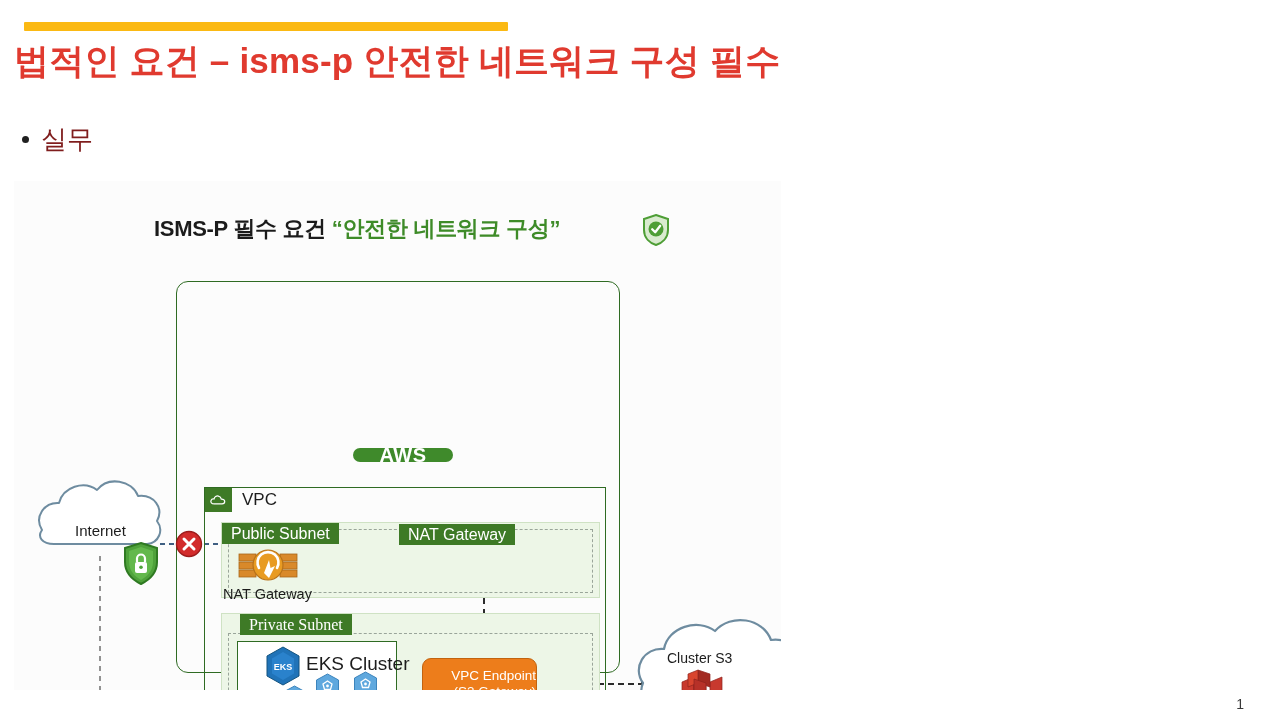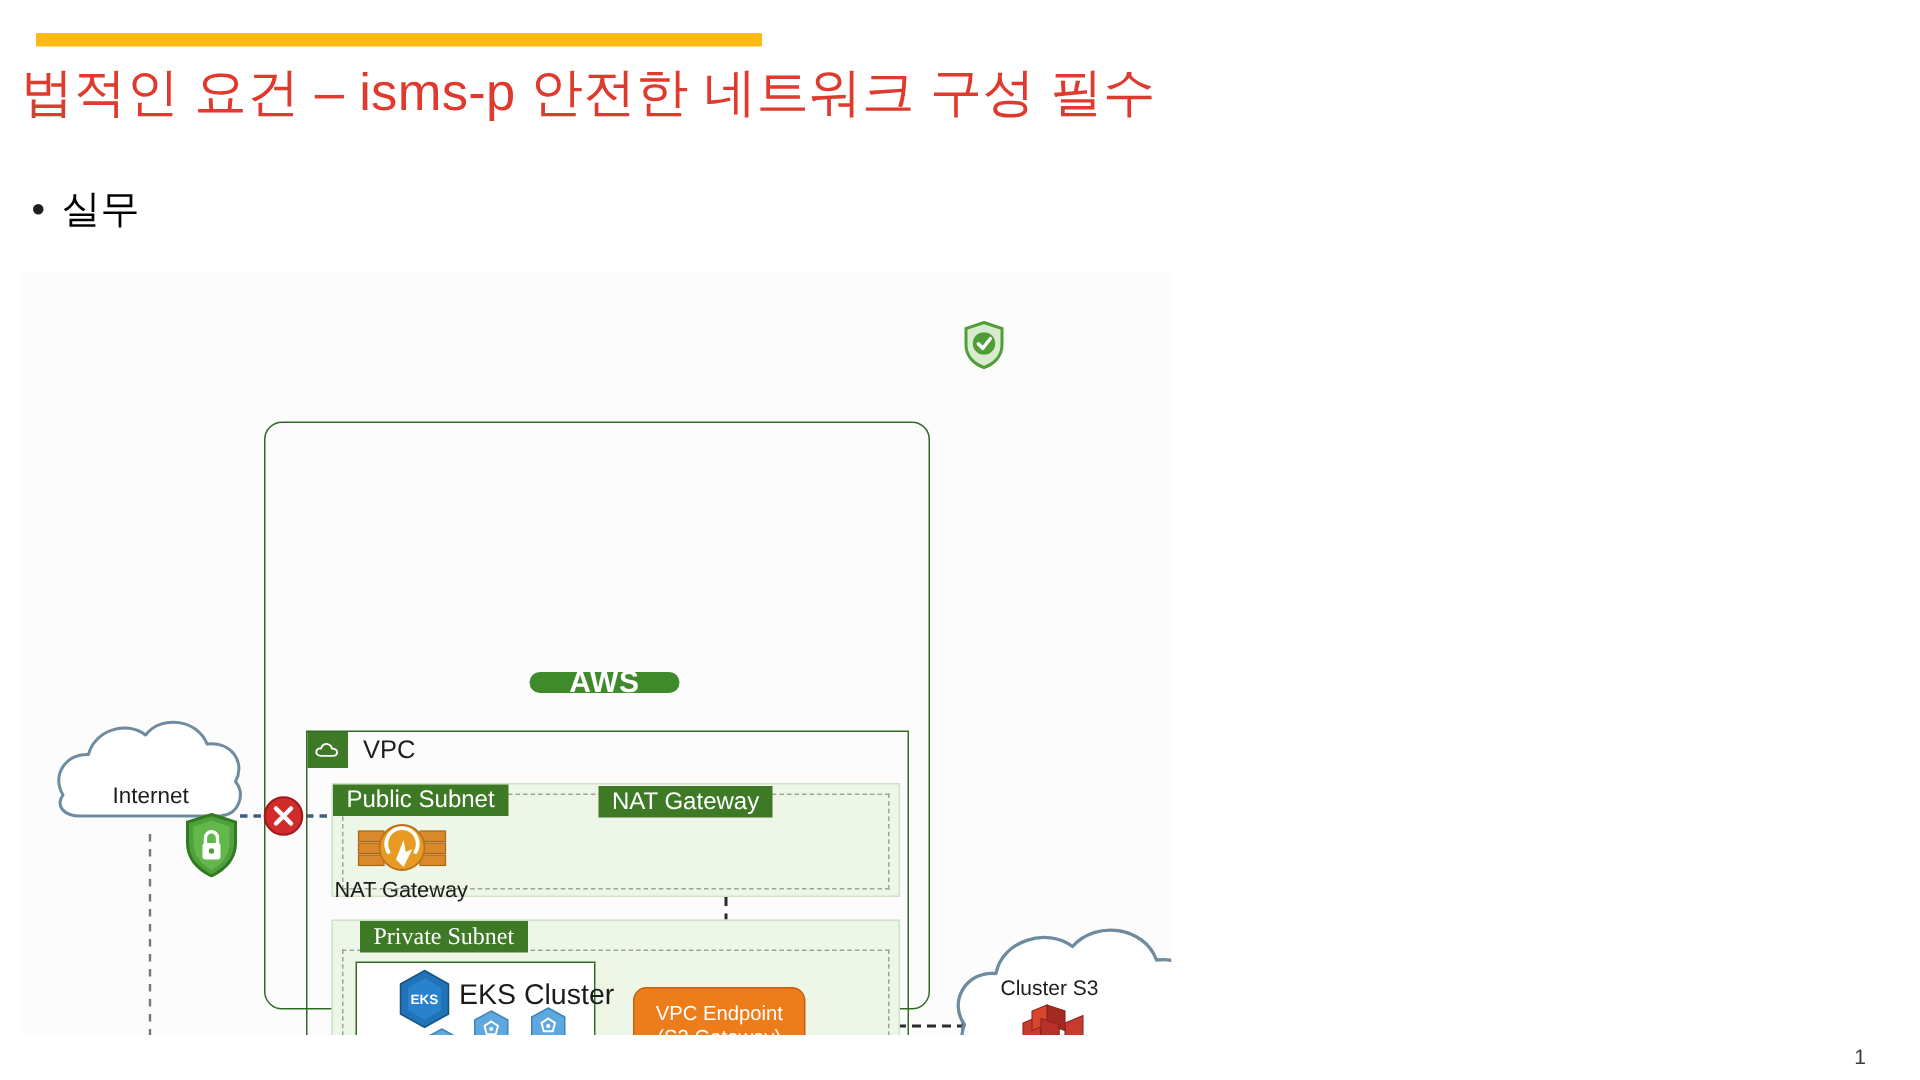--- a/index.html
+++ b/index.html
@@ -25,21 +25,21 @@
     height: 9px;
     background: #FBB913;
     border-radius: 1px;
   }
   .slide-title {
     position: absolute;
     left: 14px;
     top: 38px;
     width: 1000px;
     font-size: 35px;
-    font-weight: 400;
+    font-weight: 700;
     color: #E03A2F;
     letter-spacing: 0.2px;
     white-space: nowrap;
   }
   .bullet-row {
     position: absolute;
     left: 22px;
     top: 122px;
     display: flex;
     align-items: center;
@@ -47,21 +47,21 @@
   }
   .bullet-dot {
     width: 7px;
     height: 7px;
     border-radius: 50%;
     background: #202020;
     flex: none;
   }
   .bullet-text {
     font-size: 26px;
-    color: #000000;
+    color: #7f1d1d;
   }
   .page-number {
     position: absolute;
     right: 36px;
     bottom: 8px;
     font-size: 14px;
     color: #3a3a3a;
   }
 
   
@@ -256,21 +256,21 @@
     left: 408px;
     top: 477px;
     width: 113px;
     height: 50px;
     background: #ED7D1B;
     border: 1.2px solid #C2630F;
     border-radius: 9px;
     color: #ffffff;
     display: flex;
     flex-direction: column;
-    align-items: center;
+    align-items: flex-end;
     justify-content: center;
     line-height: 1.15;
   }
   .vpc-endpoint .l1 { font-size: 13.5px; }
   .vpc-endpoint .l2 { font-size: 13.5px; }
 
   
   .internet-label {
     position: absolute;
     left: 61px;
@@ -355,20 +355,21 @@
     <line x1="524" y1="503" x2="627" y2="503" stroke="#2b2b2b" stroke-width="2" stroke-dasharray="6,4"></line>
     <polygon points="627,497 640,503 627,509" fill="#2b2b2b"></polygon>
 
     <line x1="386" y1="541" x2="410" y2="541" stroke="#555" stroke-width="1.5" stroke-dasharray="5,4"></line>
     <polyline points="520,541 576,541 576,503" fill="none" stroke="#555" stroke-width="1.5" stroke-dasharray="5,4"></polyline>
 
     <path d="M629 502 C618 487 630 466 650 468 C654 446 684 437 701 450 C717 432 749 437 757 459
              C779 456 793 476 783 493 C793 506 786 525 769 526 L648 526 C631 526 624 514 629 502 Z" fill="#ffffff" stroke="#6E8CA0" stroke-width="2.2" stroke-linejoin="round"></path>
   </svg>
 
+  <div class="diagram-title"><span>ISMS-P 필수 요건 </span><span class="green">“안전한 네트워크 구성”</span></div>
 
   <svg class="title-shield" viewBox="0 0 28 32">
     <path d="M14 1 L26 5 V16 C26 24 20 29 14 31 C8 29 2 24 2 16 V5 Z" fill="#D9EBCF" stroke="#4E9E36" stroke-width="2"></path>
     <circle cx="14" cy="15" r="7.5" fill="#4E9E36"></circle>
     <path d="M10.2 15.2 L13.2 18.2 L18.2 11.8" fill="none" stroke="#ffffff" stroke-width="2.3" stroke-linecap="round" stroke-linejoin="round"></path>
   </svg>
 
   <div class="aws-box"></div>
   <div class="aws-badge">AWS</div>
 

